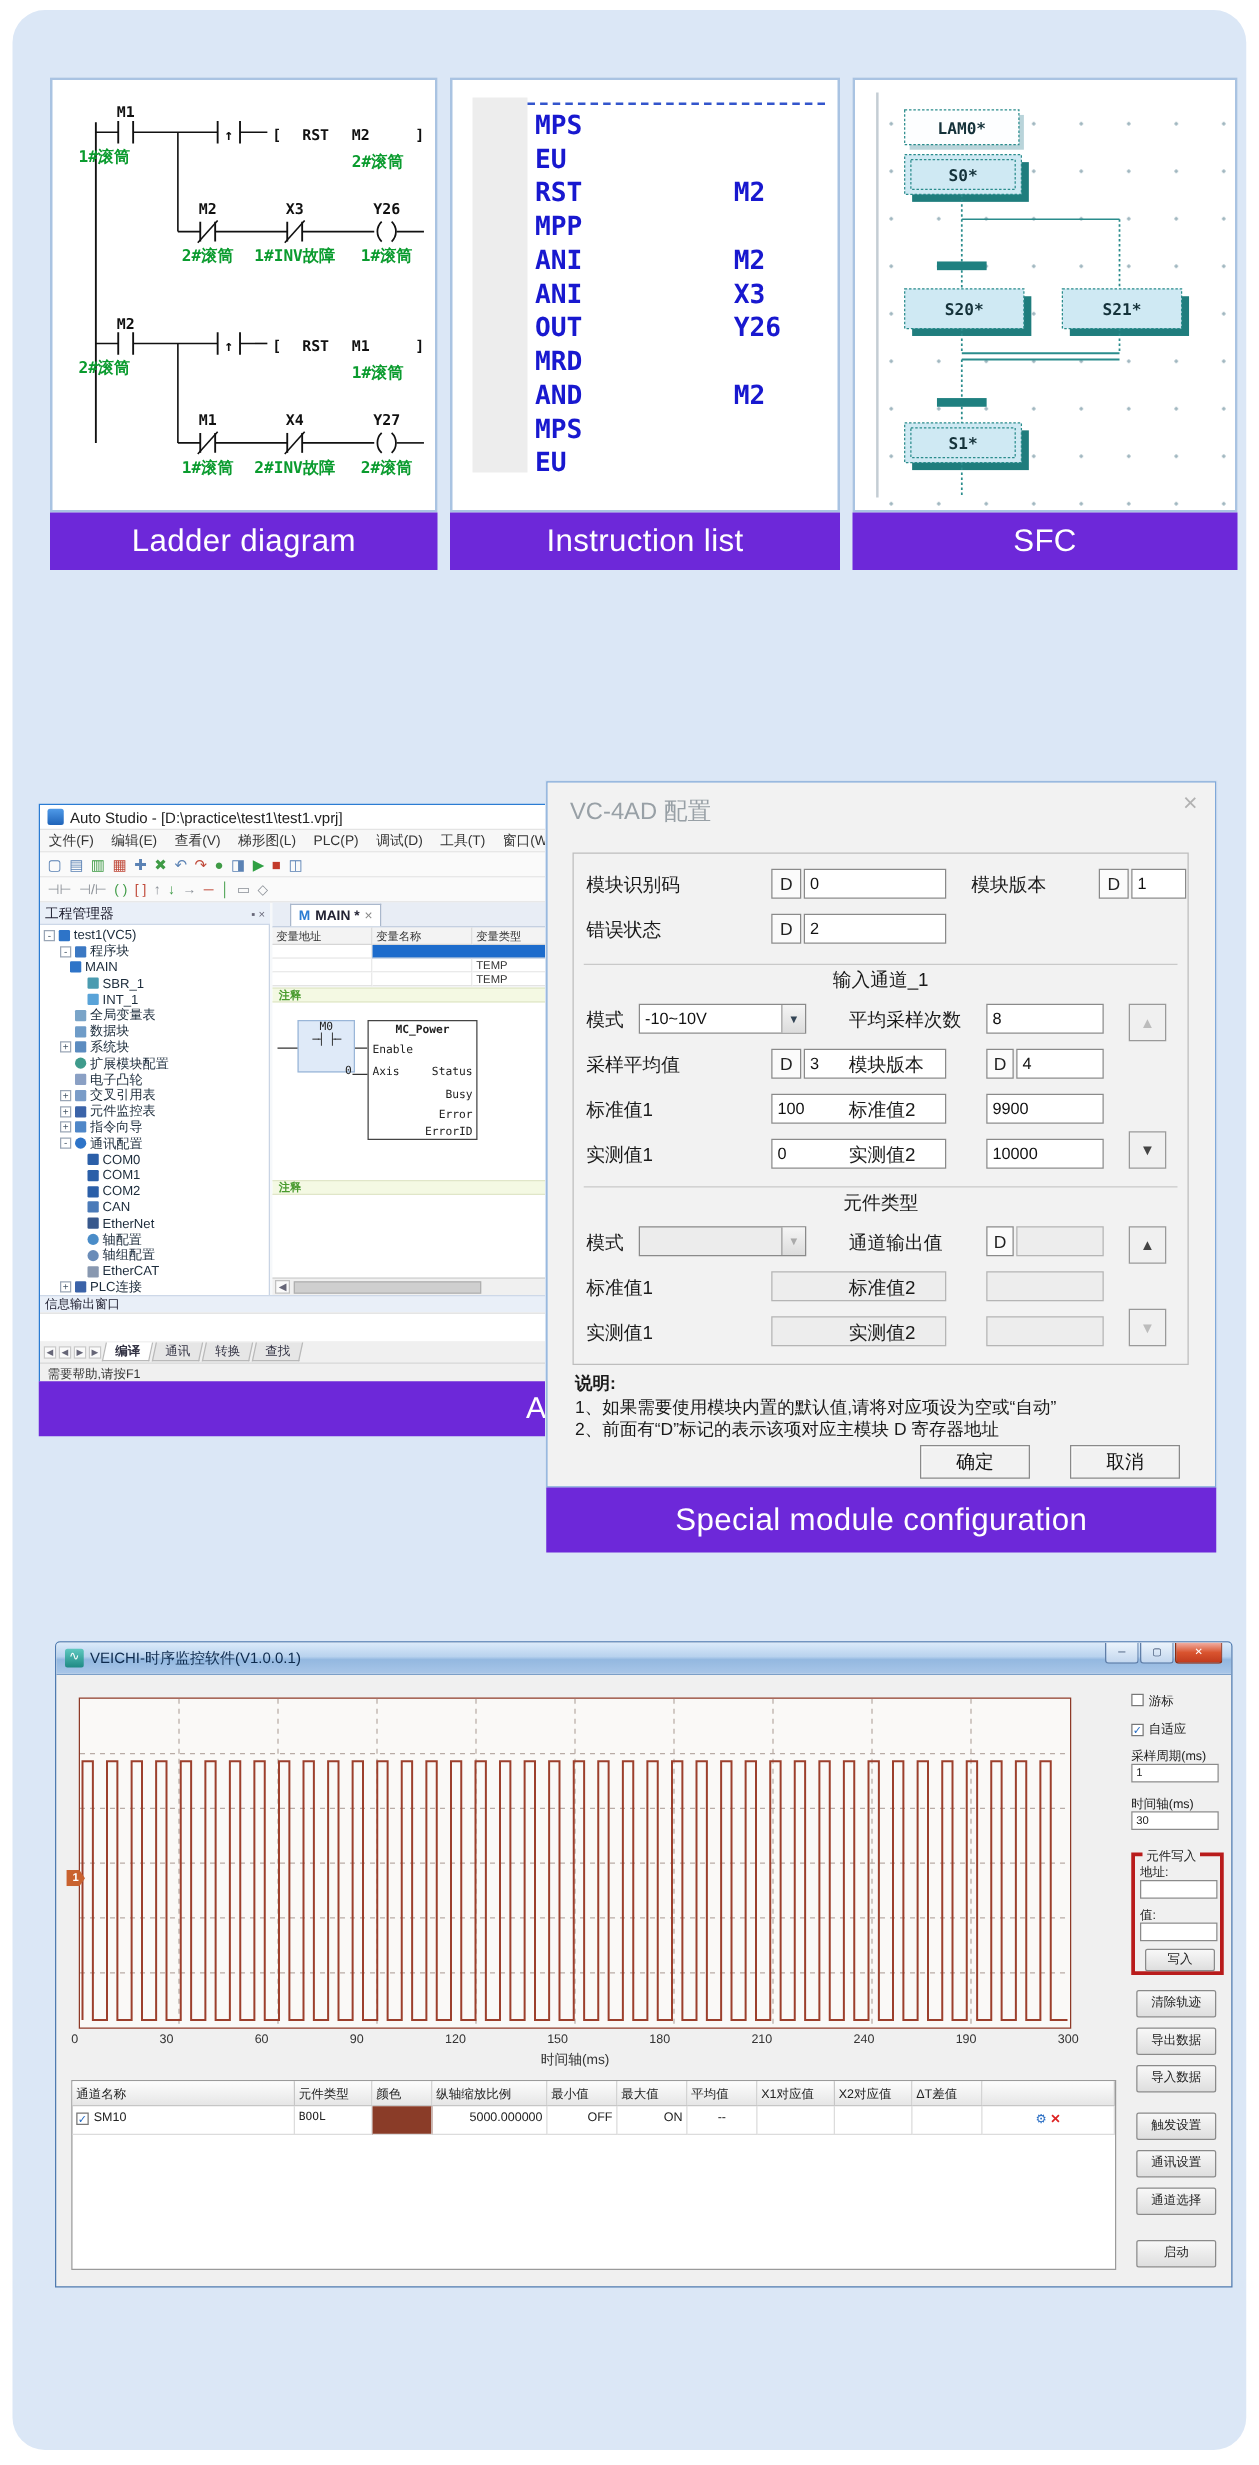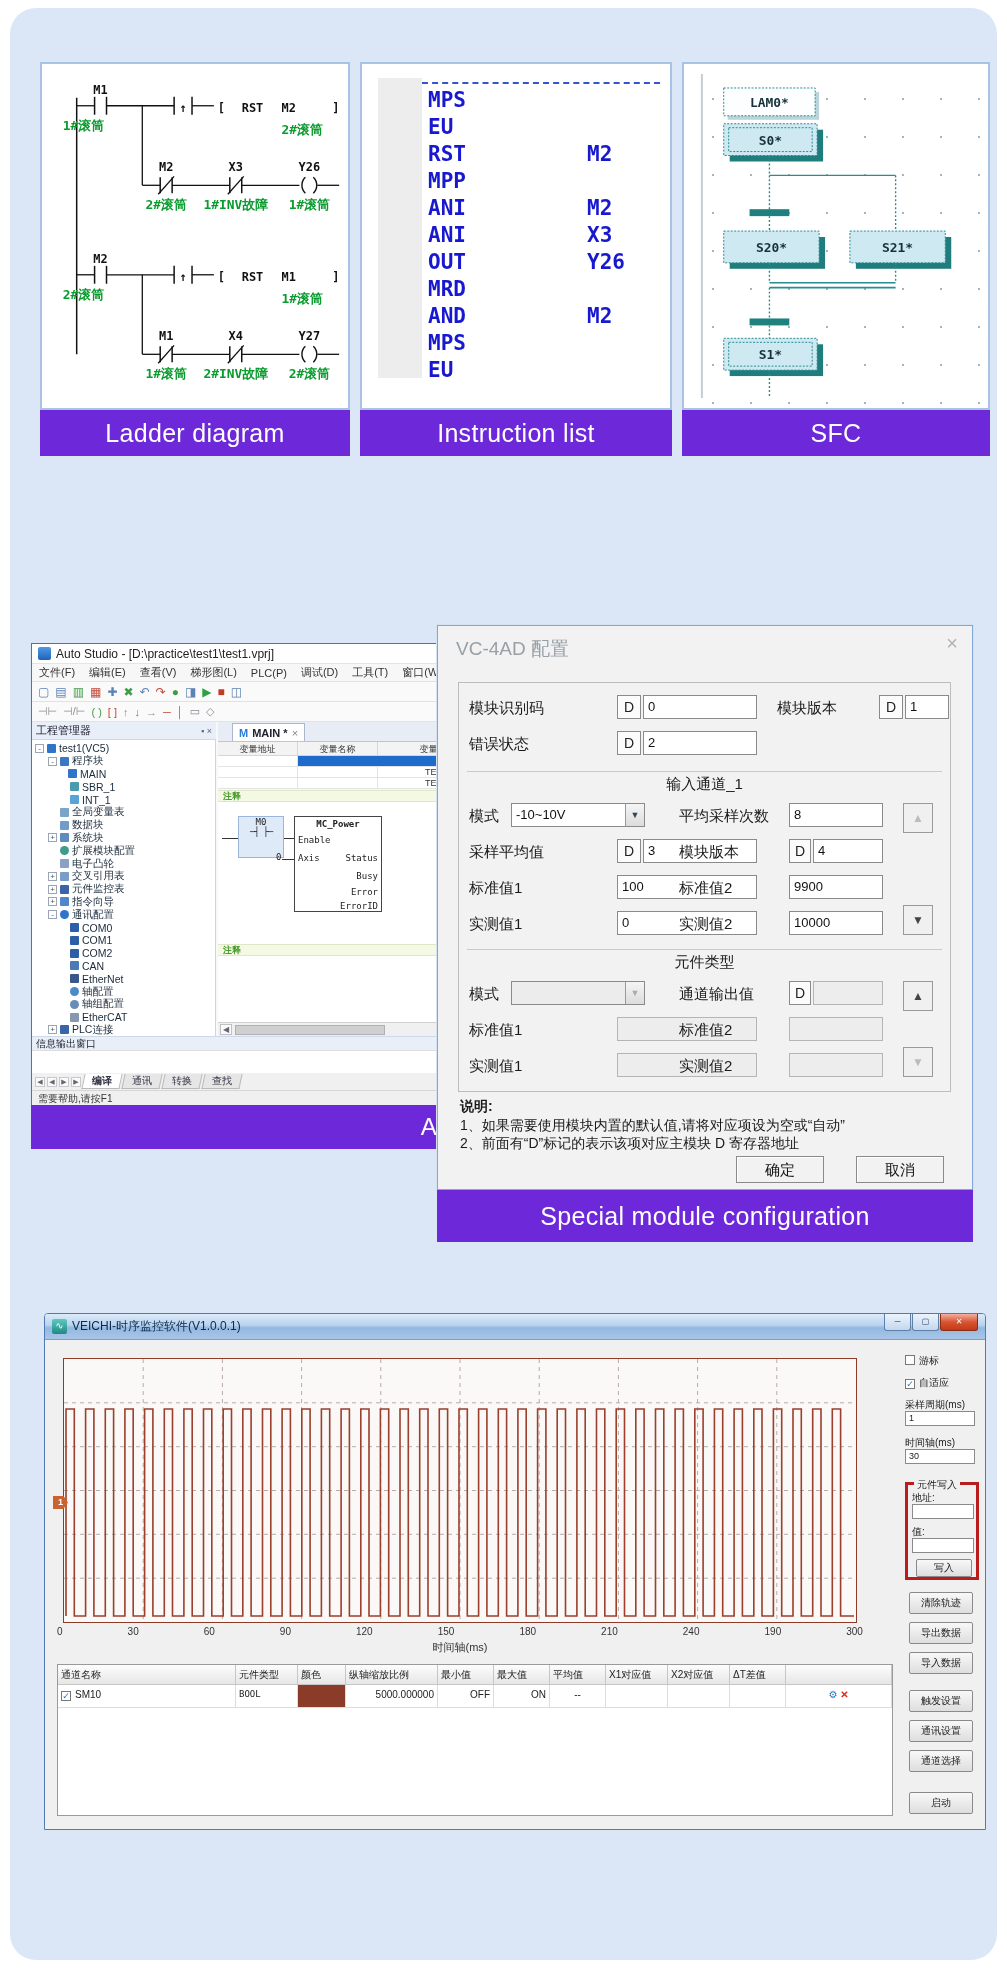--- a/index.html
+++ b/index.html
@@ -37,21 +37,21 @@
   .tb2 span{color:#8a8f96;font-size:11px;}
   .lp-h{position:absolute;left:0;top:78px;width:184px;height:18px;background:#e9eff8;border-bottom:1px solid #cdd8e8;font-size:11px;color:#223;display:flex;align-items:center;padding:0 4px;}
   .lp-h .mini{margin-left:auto;color:#667;font-size:9px;}
   .tree{position:absolute;left:0;top:96px;width:184px;height:296px;background:#fff;border-right:1px solid #c9d4e4;overflow:hidden;padding-top:2px;}
   .ti{display:flex;align-items:center;gap:3px;height:12.8px;font-size:10.5px;color:#1a2a3a;white-space:nowrap;}
   .texp{width:9px;height:9px;border:1px solid #9aa6b6;background:#fff;color:#456;font-size:8px;line-height:7px;text-align:center;flex:0 0 9px;}
   .tic{width:9px;height:9px;flex:0 0 9px;border-radius:1px;}
   .tabbar{position:absolute;left:186px;top:78px;right:0;height:20px;background:#e8edf5;border-bottom:1px solid #b9c6da;display:flex;align-items:flex-end;padding-left:14px;}
   .tab{background:#fff;border:1px solid #aab8cc;border-bottom:none;height:18px;display:flex;align-items:center;gap:4px;padding:0 6px;font-size:11px;font-weight:bold;color:#223;}
   .tab .m{color:#2b7cd3;font-weight:bold;}
-  .grid-h,.grid-r{position:absolute;height:14px;display:flex;font-size:9px;color:#333;text-align:center;}
+  .grid-h,.grid-r{position:absolute;height:14px;display:flex;font-size:9px;color:#333;}
   .gc{border-right:1px solid #d6d6d6;border-bottom:1px solid #d6d6d6;padding:1px 3px;background:#f3f3f3;}
   .gr{border-right:1px solid #e3e3e3;border-bottom:1px solid #e3e3e3;padding:0 3px;background:#fff;font-size:9px;}
   .ladder-area{position:absolute;left:186px;top:146px;right:0;height:232px;background:#fff;}
   .cm{position:absolute;left:0;right:0;height:12px;background:#f4f9e3;border-top:1px solid #e0e6c8;border-bottom:1px solid #e0e6c8;color:#4a9b2f;font-size:9px;font-weight:bold;padding:0 5px;line-height:11px;}
   .fb{position:absolute;border:1px solid #444;background:#fff;font-family:"DejaVu Sans Mono",monospace;font-size:9px;color:#222;}
   .fb .t{text-align:center;font-weight:bold;padding-top:2px;}
   .pin{position:absolute;font-size:9px;color:#222;font-family:"DejaVu Sans Mono",monospace;}
   .wire{position:absolute;background:#333;}
   .m0box{position:absolute;background:#dfeaf8;border:1px solid #9ab6d8;text-align:center;font-family:"DejaVu Sans Mono",monospace;font-size:9px;color:#222;}
   .hscroll{position:absolute;left:186px;right:0;top:378px;height:14px;background:#f0f0f0;border-top:1px solid #d0d0d0;display:flex;align-items:center;font-size:8px;color:#667;}
@@ -335,21 +335,21 @@
       <div class="ti" style="padding-left:3px">
           <span class="texp">-</span>
           <span class="tic" style="background:#2e74c8"></span>
           <span>test1(VC5)</span>
         </div>
       <div class="ti" style="padding-left:16px">
           <span class="texp">-</span>
           <span class="tic" style="background:#3b78c3"></span>
           <span>程序块</span>
         </div>
-      <div class="ti" style="padding-left:36px">
+      <div class="ti" style="padding-left:24px">
           <span class="tic" style="background:#2e74c8"></span>
           <span>MAIN</span>
         </div>
       <div class="ti" style="padding-left:38px">
           <span class="tic" style="background:#4a9bb0"></span>
           <span>SBR_1</span>
         </div>
       <div class="ti" style="padding-left:38px">
           <span class="tic" style="background:#59a3d8"></span>
           <span>INT_1</span>

